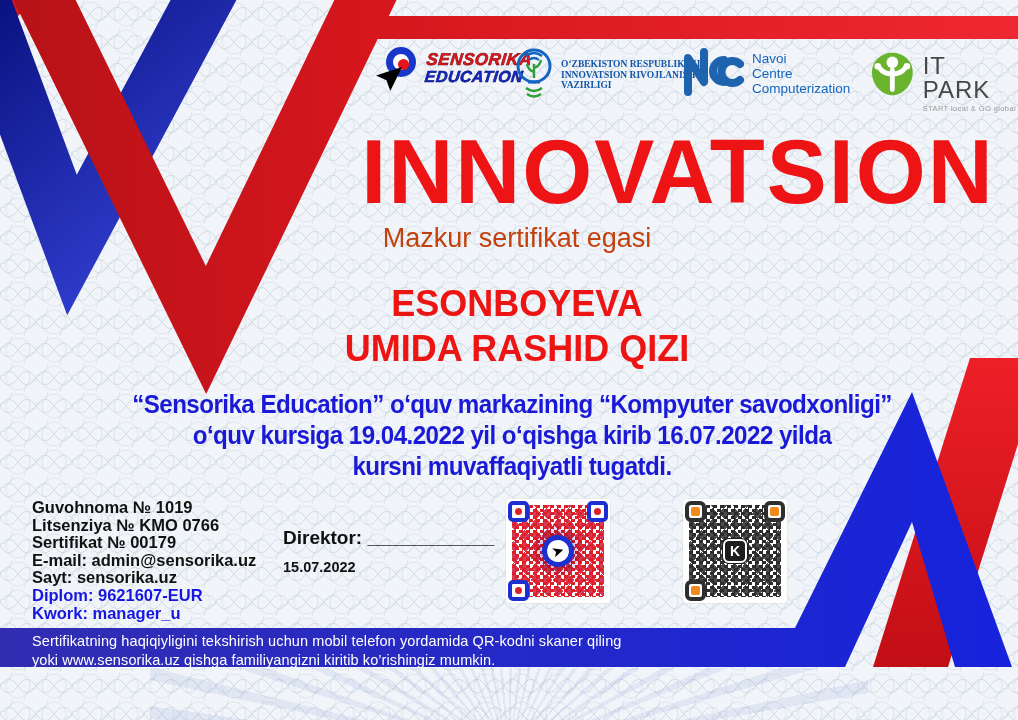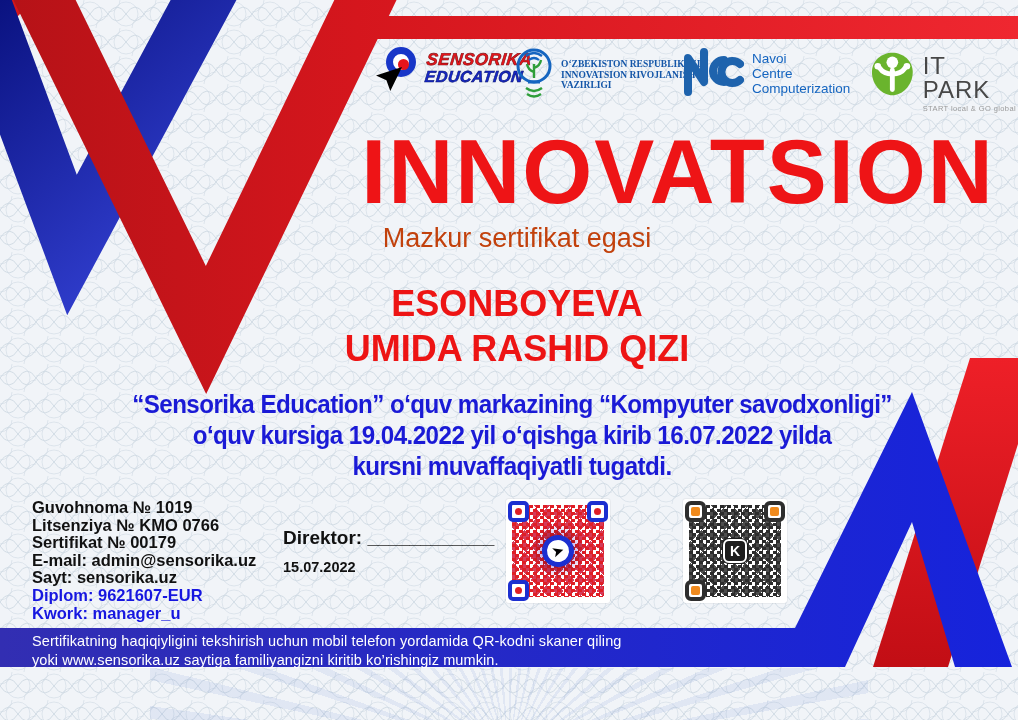--- a/index.html
+++ b/index.html
@@ -211,16 +211,16 @@
   <div class="qr-card qr2" style="left:683px;top:499px;">
     <div class="qr-grid"></div>
     <div class="finder f-tl"></div>
     <div class="finder f-tr"></div>
     <div class="finder f-bl"></div>
     <div class="qr-center2">K</div>
   </div>
 
   <div class="footer-text">
     <div>Sertifikatning haqiqiyligini tekshirish uchun mobil telefon yordamida QR-kodni skaner qiling</div>
-    <div><span>yoki www.</span><span class="footer-link">sensorika.uz</span><span>  saytiga familiyangizni kiritib ko’rishingiz mumkin.</span></div>
+    <div><span>yoki www.</span><span class="footer-link">sensorika.uz</span><span>  qishga familiyangizni kiritib ko’rishingiz mumkin.</span></div>
   </div>
 
 </div>
 
 </body></html>

